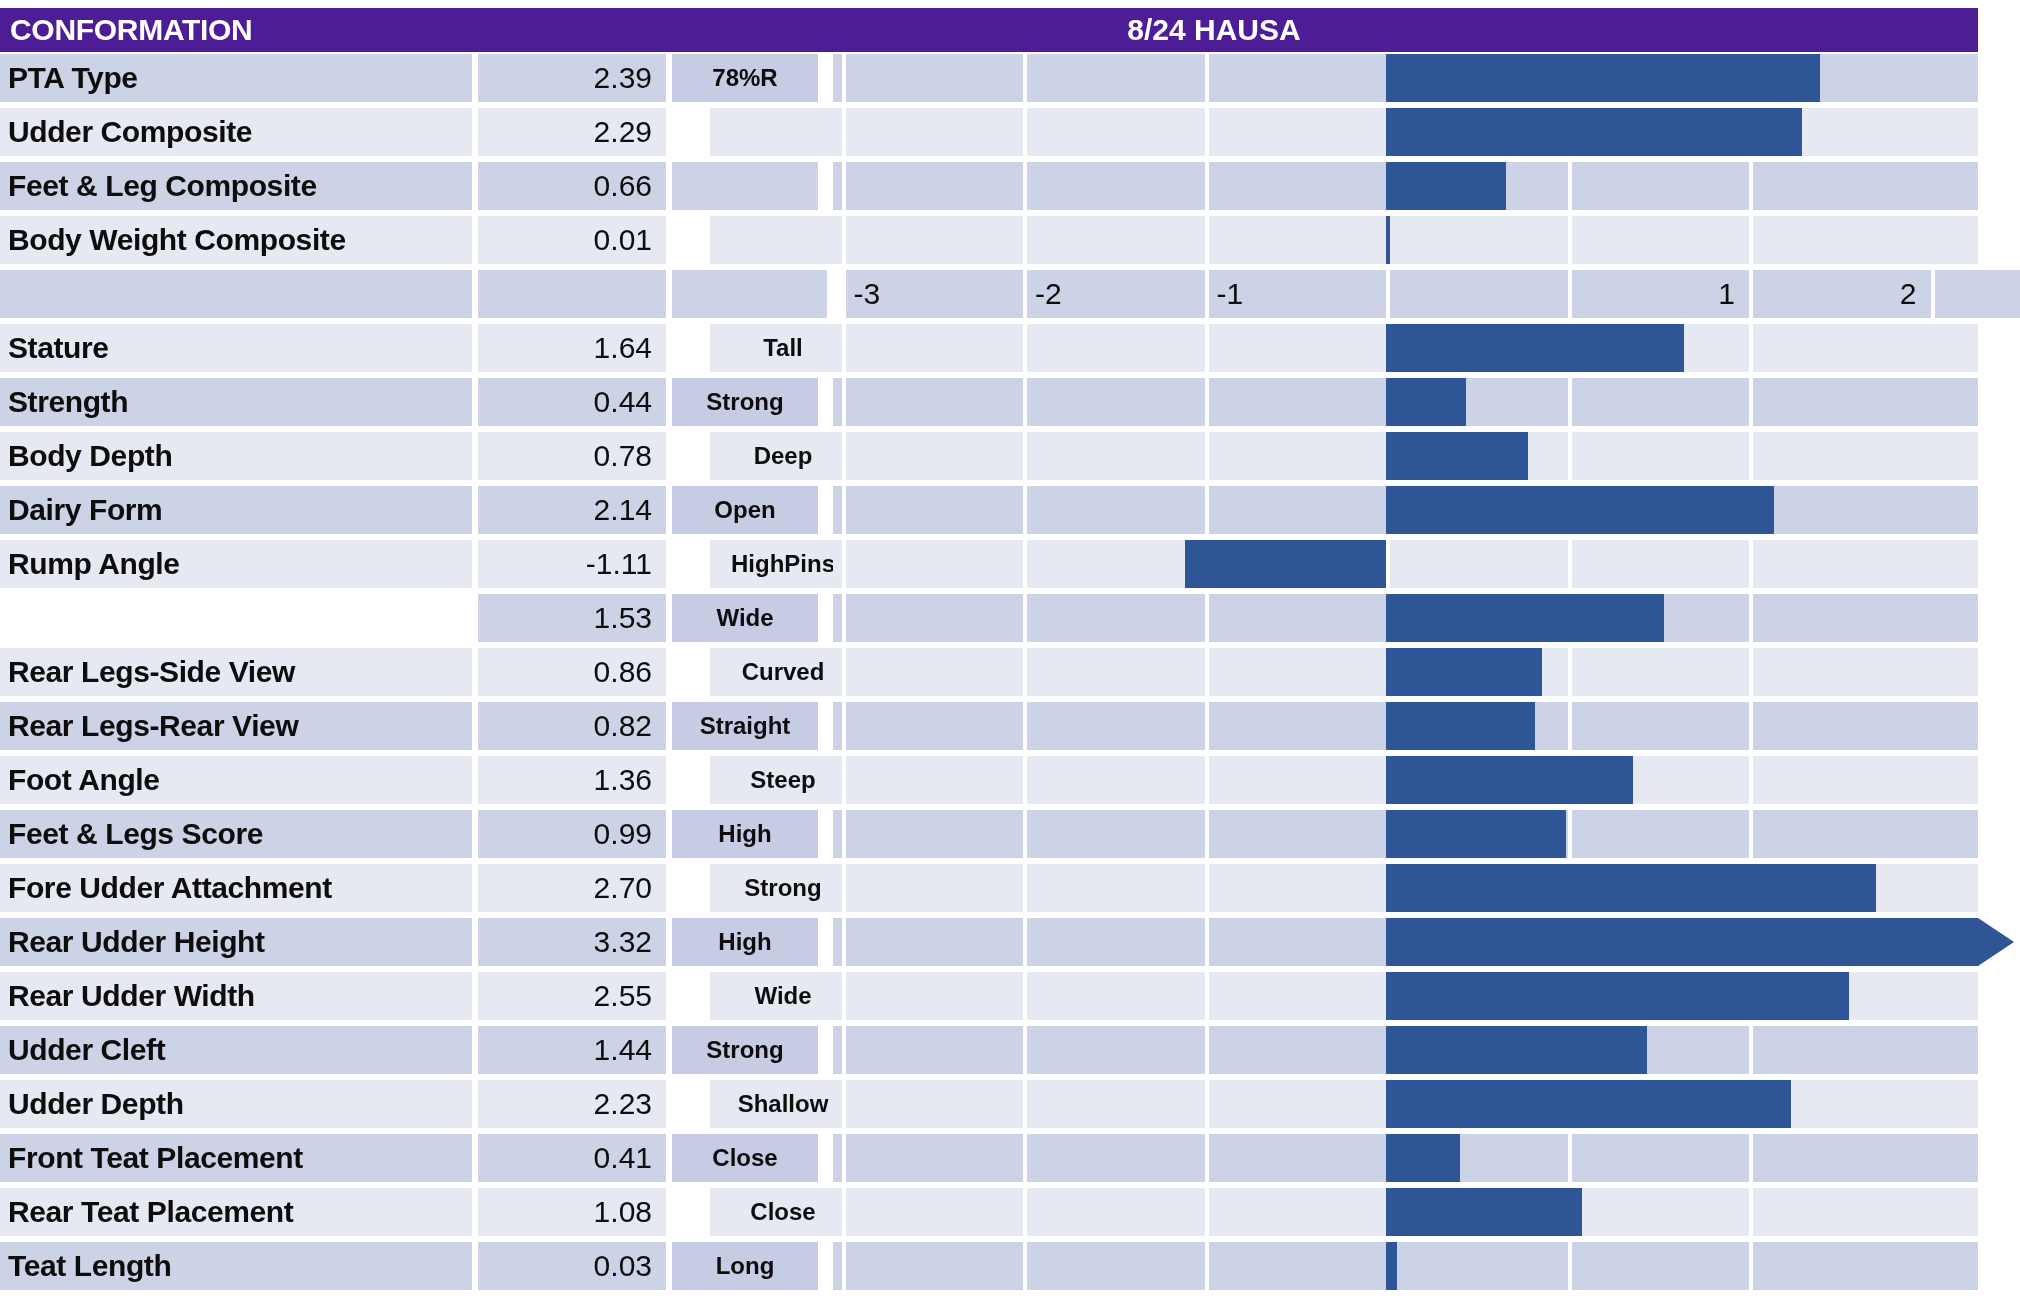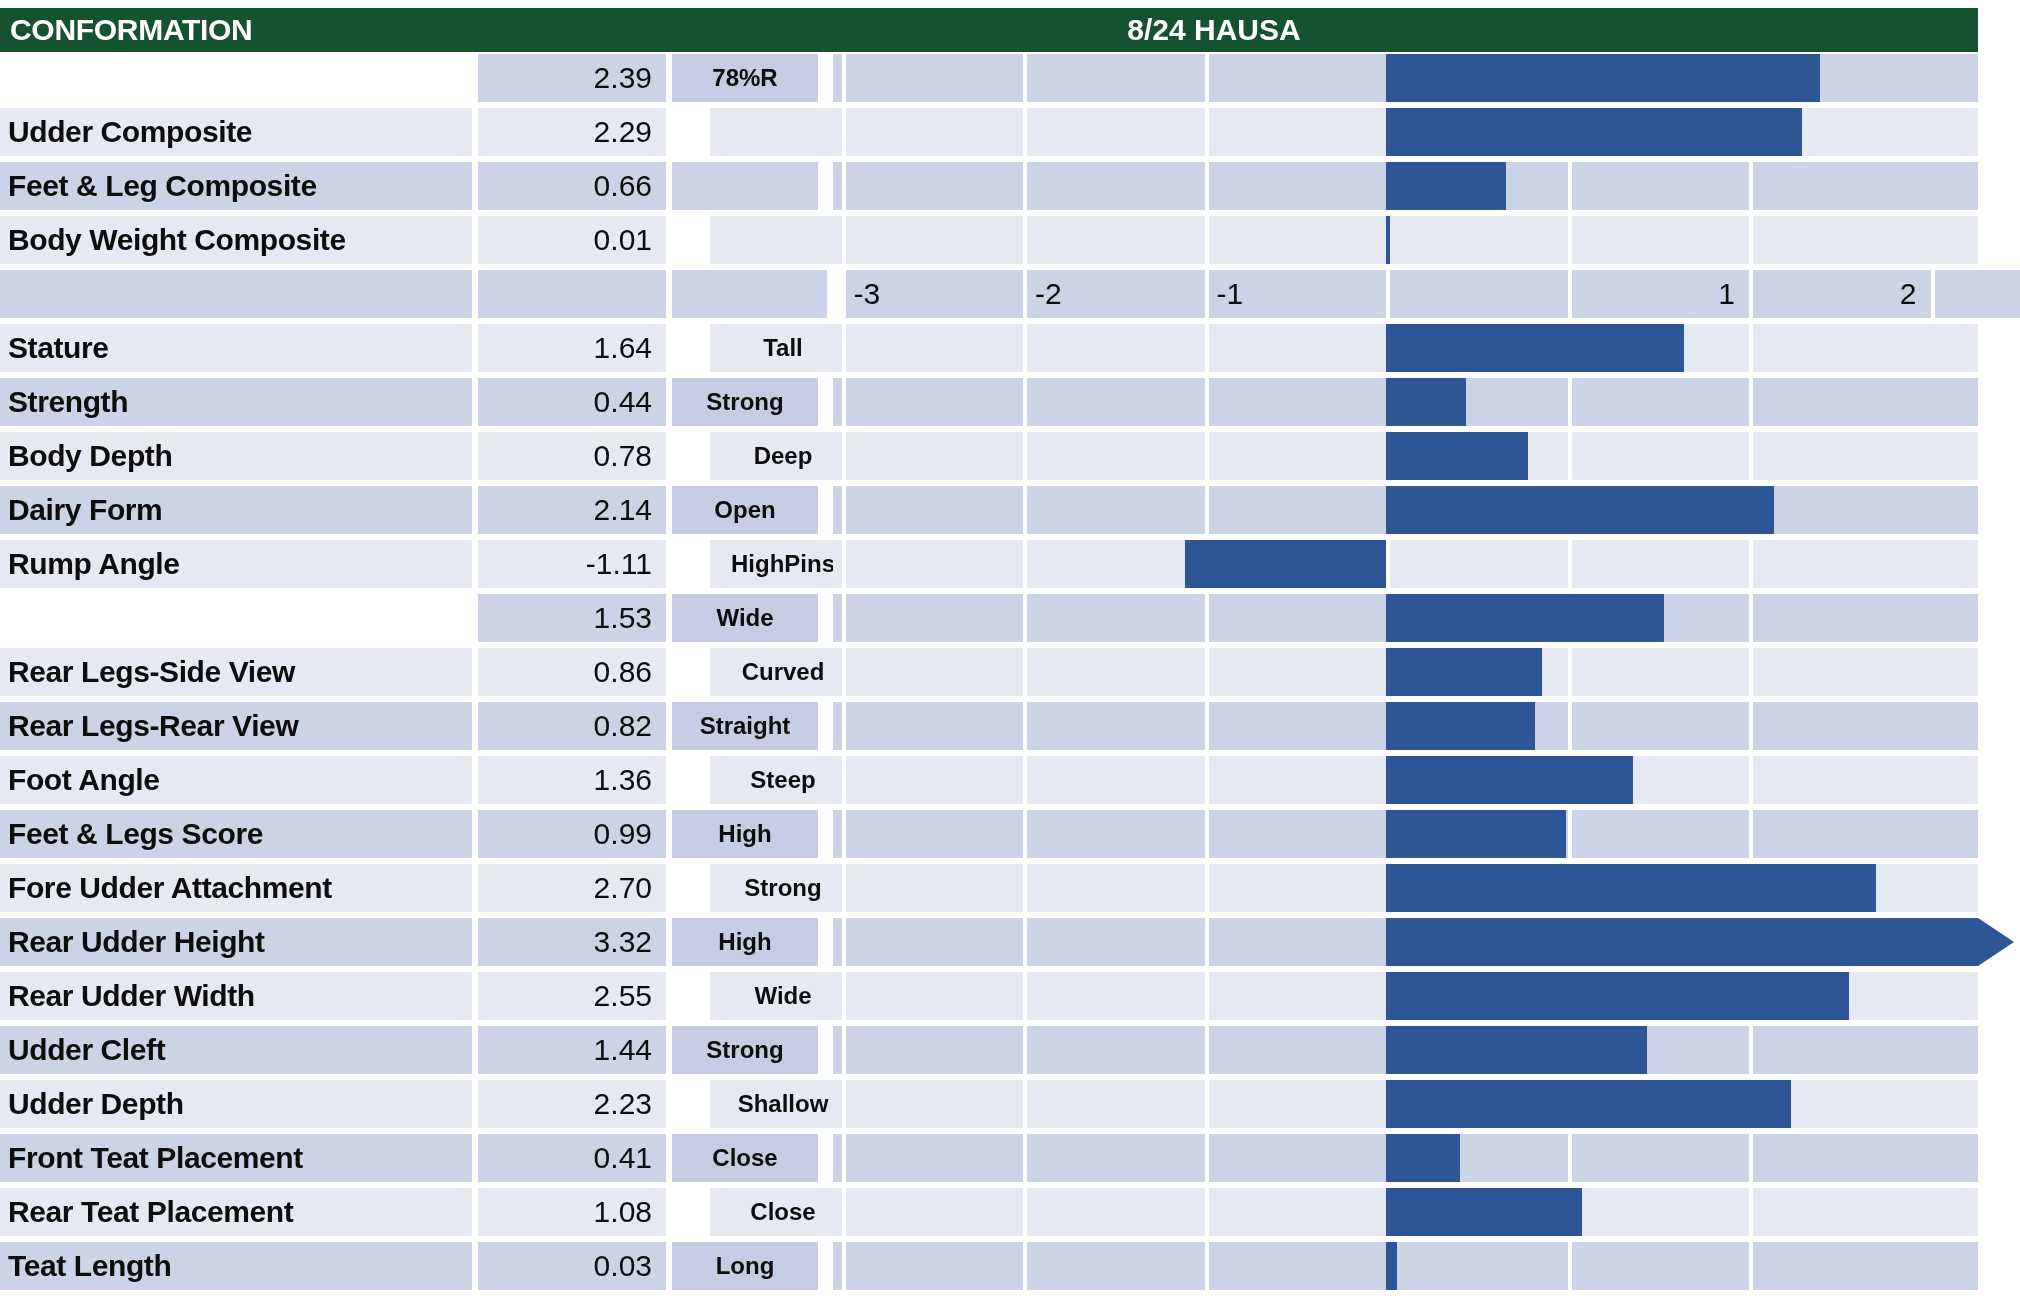--- a/index.html
+++ b/index.html
@@ -8,21 +8,21 @@
     background: #ffffff;
     font-family: "Liberation Sans", sans-serif;
     overflow: hidden;
   }
   #app { position: relative; width: 2020px; height: 1308px; }
 
   
   .header {
     position: absolute; left: 0; top: 8px;
     width: 1978px; height: 44px;
-    background: #14532d;
+    background: #4c1d95;
     display: flex; align-items: center;
   }
   .header-left {
     color: #ffffff; font-size: 30px; font-weight: bold;
     padding-left: 10px; letter-spacing: -0.3px;
     white-space: nowrap;
   }
   .header-right {
     color: #ffffff; font-size: 30px; font-weight: bold;
     position: absolute; left: 0; right: 0;
@@ -93,20 +93,21 @@
 
 <div id="app">
 
   <div class="header">
     <div class="header-left">CONFORMATION</div>
     <div class="header-right">8/24 HAUSA</div>
   </div>
 
   <div id="body-rows">
       <div class="row dark hi" style="top: 52px;">
+        <div class="cell c-label">PTA Type</div>
         <div class="cell c-value">2.39</div>
         <div class="cell c-desc">78%R</div>
         <div class="plot">
           <div class="gl" style="left: 8.5px;"></div>
           <div class="gl" style="left: 190px;"></div>
           <div class="gl" style="left: 371.5px;"></div>
           <div class="gl" style="left: 553px;"></div>
           <div class="gl" style="left: 734.5px;"></div>
           <div class="gl" style="left: 916px;"></div>
           <div class="bar" style="left: 553px; width: 433.785px;"></div>

